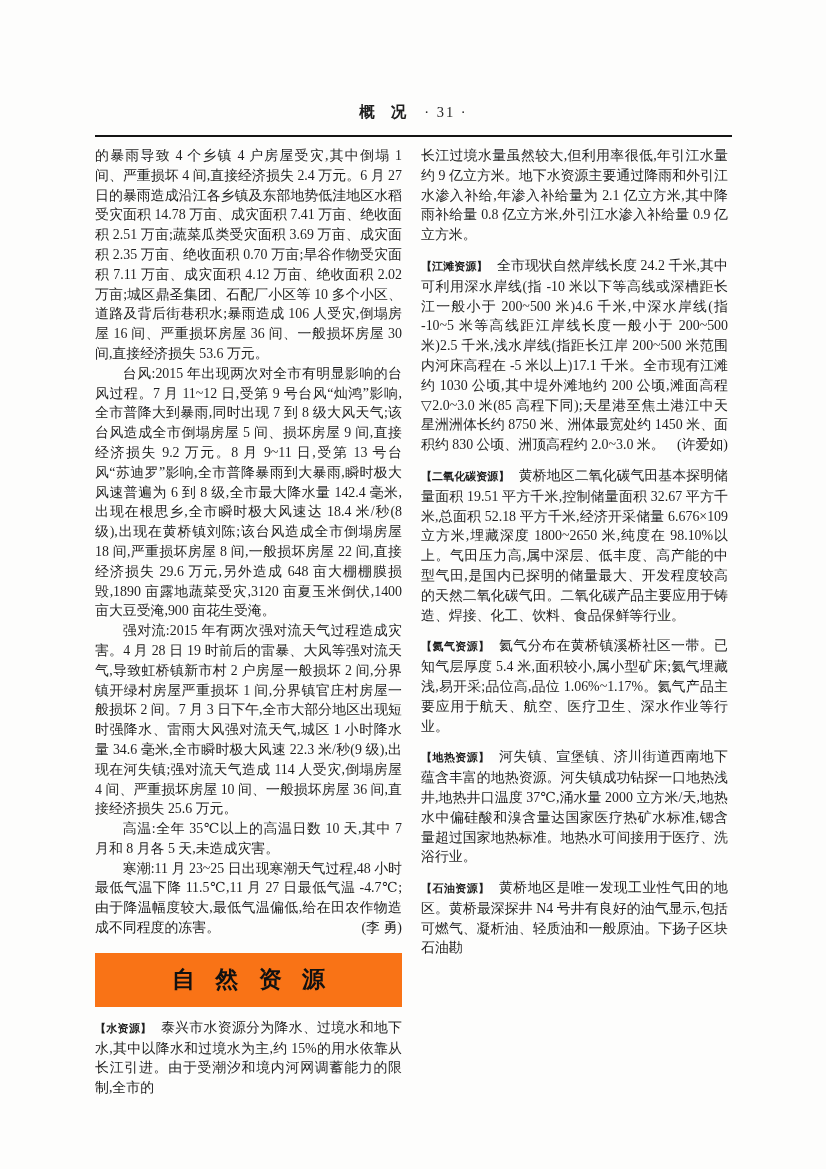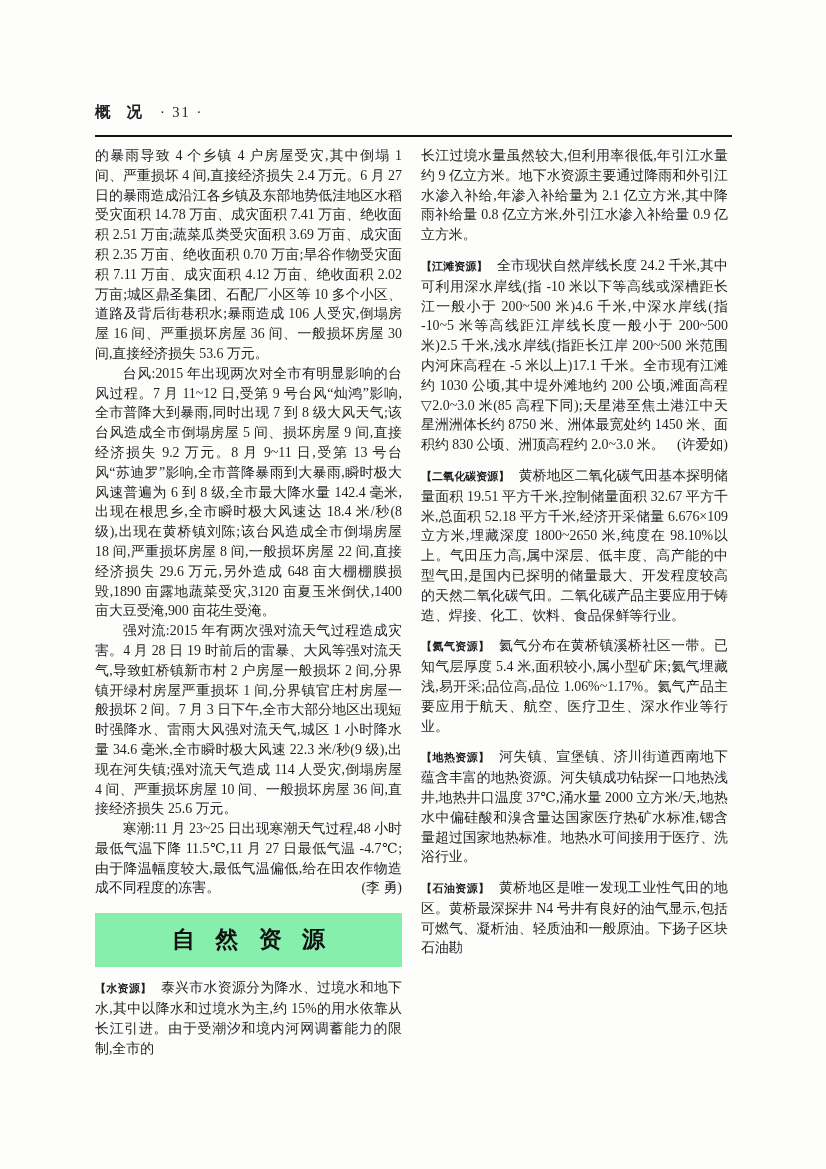--- a/index.html
+++ b/index.html
@@ -7,42 +7,42 @@
   body {
     width: 826px; height: 1169px;
     background: #fdfdfc;
     position: relative;
     font-family: "Liberation Serif", "DejaVu Serif", serif;
     color: #1e1e1e;
     -webkit-font-smoothing: antialiased;
   }
   .page-header {
     position: absolute; left: 95px; top: 102px; width: 637px;
-    text-align: left; white-space: nowrap;
+    text-align: center; white-space: nowrap;
   }
   .header-title { font-weight: bold; font-size: 15.5px; letter-spacing: 6px; margin-right: 8px; }
   .header-page { font-size: 14.5px; letter-spacing: 2px; }
   .header-rule {
     position: absolute; left: 95px; top: 135px; width: 637px; height: 2px;
     background: #141414;
   }
   .col {
     position: absolute; top: 146px; width: 307px;
     font-size: 13.9px; line-height: 19.8px;
     text-align: justify; text-justify: inter-character;
   }
   .col-left { left: 95px; }
   .col-right { left: 421px; }
   .para { margin: 0; }
   .para.indent { text-indent: 2em; }
   .author { float: right; }
   .entry { margin: 11px 0 0 0; }
   .entry .term { font-weight: bold; margin-right: 0.85em; font-family: Liberation Sans, sans-serif; font-size: 11px; }
   .section-box {
-    margin: 15px 0 3px 0; height: 54px; background: #86efac;
+    margin: 15px 0 3px 0; height: 54px; background: #f97316;
     display: flex; align-items: center; justify-content: center;
   }
   .section-title {
     font-family: "Liberation Sans", "DejaVu Sans", sans-serif;
     font-size: 23px; font-weight: bold; letter-spacing: 7px; padding-left: 7px;
     color: #111;
   }
 </style>
 </head>
 <body>
@@ -50,20 +50,21 @@
 <div class="page-header">
   <span class="header-title">概  况</span>
   <span class="header-page">· 31 ·</span>
 </div>
 <div class="header-rule"></div>
 
 <div class="col col-left">
   <p class="para"><span>的暴雨导致 4 个乡镇 4 户房屋受灾,其中倒塌 1 间、严重损坏 4 间,直接经济损失 2.4 万元。6 月 27 日的暴雨造成沿江各乡镇及东部地势低洼地区水稻受灾面积 14.78 万亩、成灾面积 7.41 万亩、绝收面积 2.51 万亩;蔬菜瓜类受灾面积 3.69 万亩、成灾面积 2.35 万亩、绝收面积 0.70 万亩;旱谷作物受灾面积 7.11 万亩、成灾面积 4.12 万亩、绝收面积 2.02 万亩;城区鼎圣集团、石配厂小区等 10 多个小区、道路及背后街巷积水;暴雨造成 106 人受灾,倒塌房屋 16 间、严重损坏房屋 36 间、一般损坏房屋 30 间,直接经济损失 53.6 万元。</span></p>
   <p class="para indent"><span class="lead">台风:</span><span>2015 年出现两次对全市有明显影响的台风过程。7 月 11~12 日,受第 9 号台风“灿鸿”影响,全市普降大到暴雨,同时出现 7 到 8 级大风天气;该台风造成全市倒塌房屋 5 间、损坏房屋 9 间,直接经济损失 9.2 万元。8 月 9~11 日,受第 13 号台风“苏迪罗”影响,全市普降暴雨到大暴雨,瞬时极大风速普遍为 6 到 8 级,全市最大降水量 142.4 毫米,出现在根思乡,全市瞬时极大风速达 18.4 米/秒(8 级),出现在黄桥镇刘陈;该台风造成全市倒塌房屋 18 间,严重损坏房屋 8 间,一般损坏房屋 22 间,直接经济损失 29.6 万元,另外造成 648 亩大棚棚膜损毁,1890 亩露地蔬菜受灾,3120 亩夏玉米倒伏,1400 亩大豆受淹,900 亩花生受淹。</span></p>
   <p class="para indent"><span class="lead">强对流:</span><span>2015 年有两次强对流天气过程造成灾害。4 月 28 日 19 时前后的雷暴、大风等强对流天气,导致虹桥镇新市村 2 户房屋一般损坏 2 间,分界镇开绿村房屋严重损坏 1 间,分界镇官庄村房屋一般损坏 2 间。7 月 3 日下午,全市大部分地区出现短时强降水、雷雨大风强对流天气,城区 1 小时降水量 34.6 毫米,全市瞬时极大风速 22.3 米/秒(9 级),出现在河失镇;强对流天气造成 114 人受灾,倒塌房屋 4 间、严重损坏房屋 10 间、一般损坏房屋 36 间,直接经济损失 25.6 万元。</span></p>
+  <p class="para indent"><span class="lead">高温:</span><span>全年 35℃以上的高温日数 10 天,其中 7 月和 8 月各 5 天,未造成灾害。</span></p>
   <p class="para indent"><span class="lead">寒潮:</span><span>11 月 23~25 日出现寒潮天气过程,48 小时最低气温下降 11.5℃,11 月 27 日最低气温 -4.7℃;由于降温幅度较大,最低气温偏低,给在田农作物造成不同程度的冻害。</span><span class="author">(李  勇)</span></p>
 
   <div class="section-box">
     <span class="section-title">自 然 资 源</span>
   </div>
 
   <p class="para entry"><span class="term">【水资源】</span><span>泰兴市水资源分为降水、过境水和地下水,其中以降水和过境水为主,约 15%的用水依靠从长江引进。由于受潮汐和境内河网调蓄能力的限制,全市的</span></p>
 </div>
 
 <div class="col col-right">

